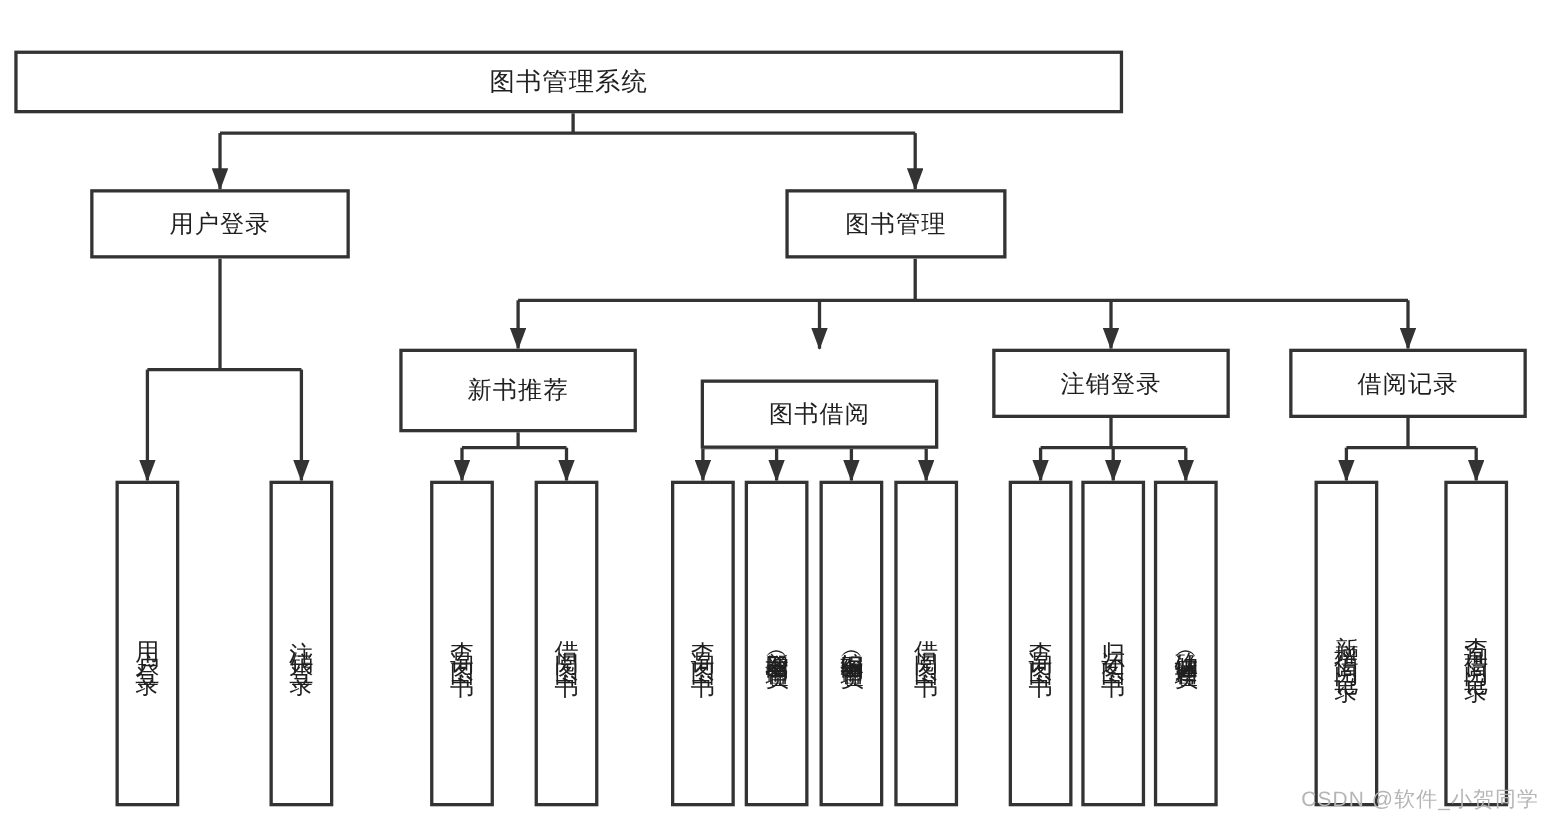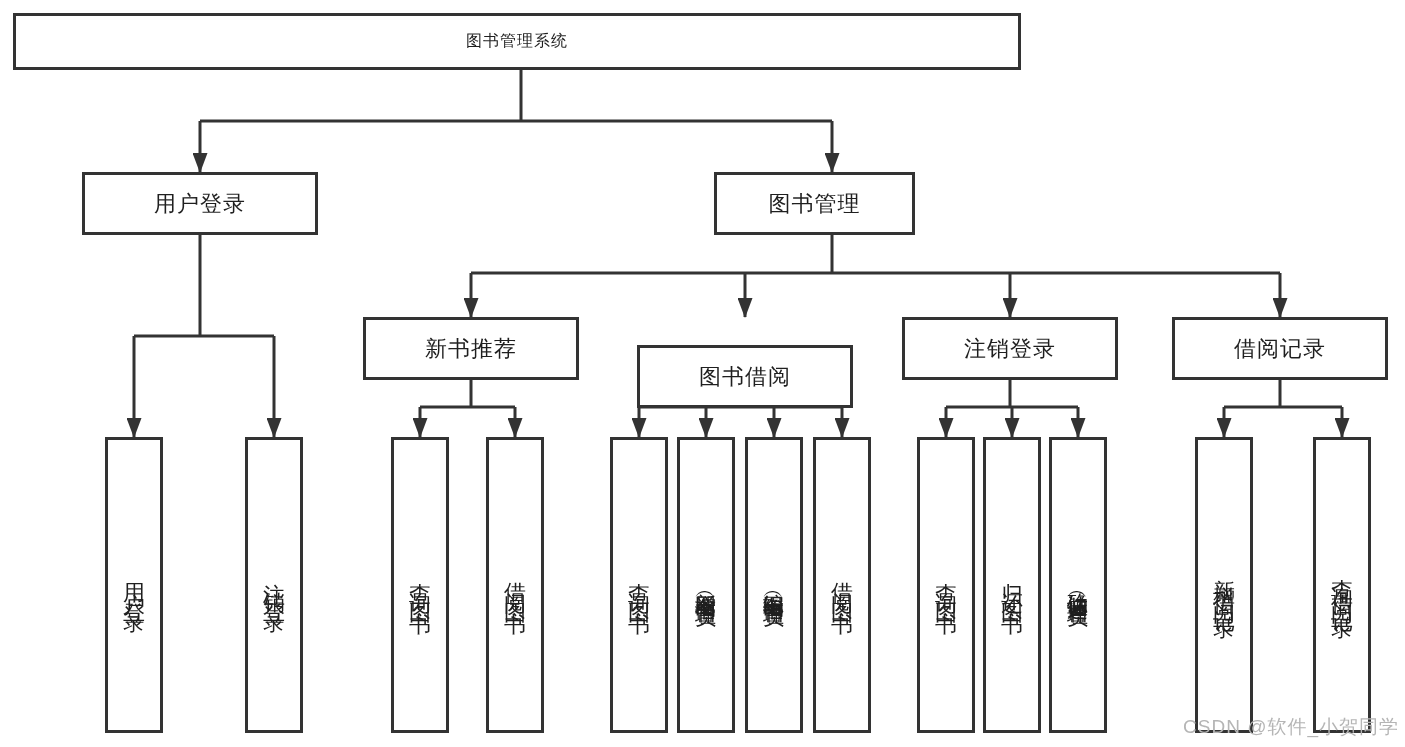--- a/index.html
+++ b/index.html
@@ -18,21 +18,21 @@
     border:3px solid #333333;
     background:#ffffff;
     display:flex;
     align-items:center;
     justify-content:center;
     font-size:22px;
     letter-spacing:1px;
     color:#1f1f1f;
     z-index:2;
   }
-  .box.root{font-size:16px;}
+  .box.root{font-size:23px;margin-top:33px;}
   .leaf .lbl{
     writing-mode:vertical-rl;
     text-orientation:mixed;
     letter-spacing:10px;
     line-height:1;
     white-space:nowrap;
   }
   .lbl.mid{letter-spacing:8px;}
   .lbl.tight{letter-spacing:2px;font-size:21px;}
   .edge{stroke:#333333;stroke-width:3;fill:none;}
@@ -96,21 +96,21 @@
     <span>图书管理系统</span>
   </div>
 
   <div class="box" style="left:82px;top:172px;width:236px;height:63px;">
     <span>用户登录</span>
   </div>
   <div class="box" style="left:714px;top:172px;width:201px;height:63px;">
     <span>图书管理</span>
   </div>
 
-  <div class="box" style="left:363px;top:317px;width:216px;height:63px;">
+  <div class="box" style="left:363px;top:317px;width:216px;height:76px;">
     <span>新书推荐</span>
   </div>
   <div class="box" style="left:637px;top:317px;width:216px;height:63px;margin-top:28px;">
     <span>图书借阅</span>
   </div>
   <div class="box" style="left:902px;top:317px;width:216px;height:63px;">
     <span>注销登录</span>
   </div>
   <div class="box" style="left:1172px;top:317px;width:216px;height:63px;">
     <span>借阅记录</span>

